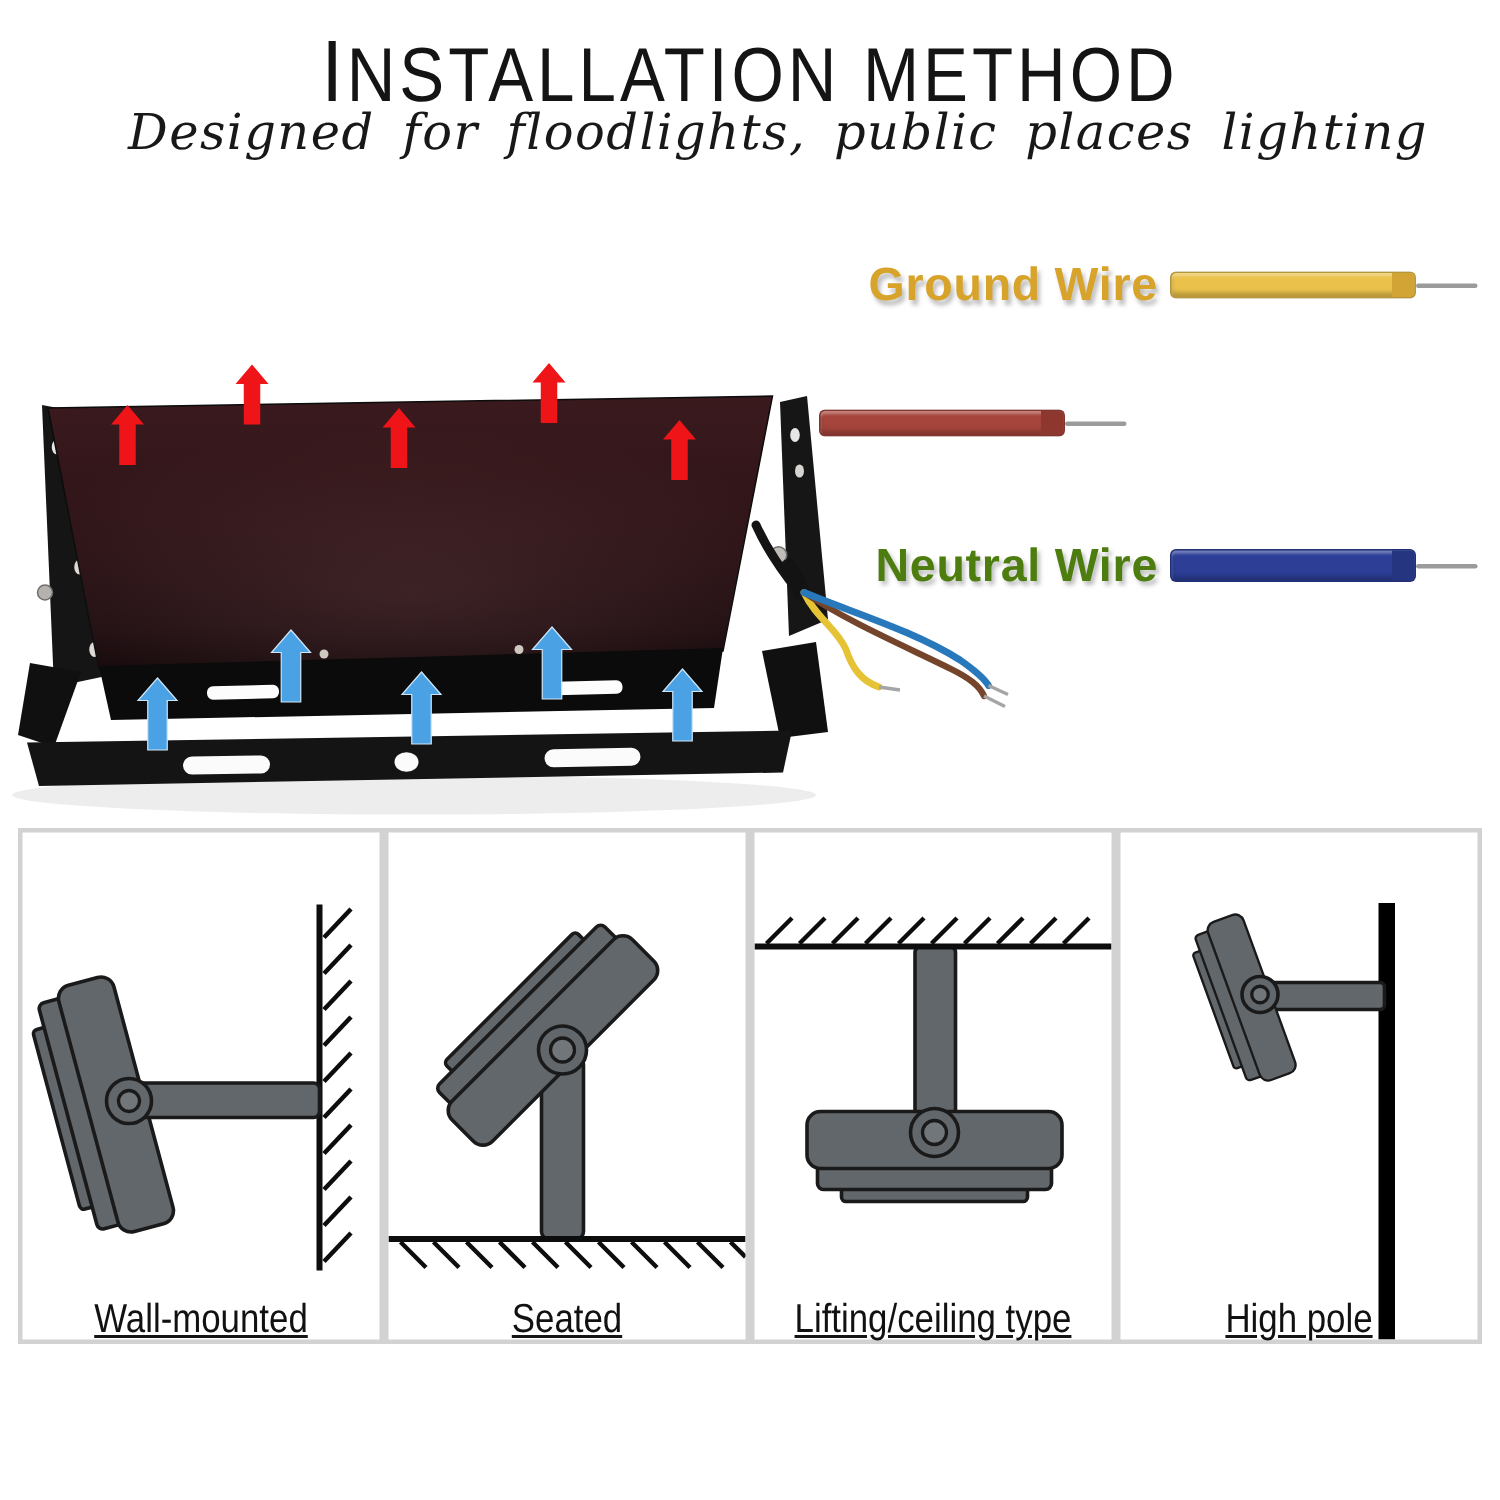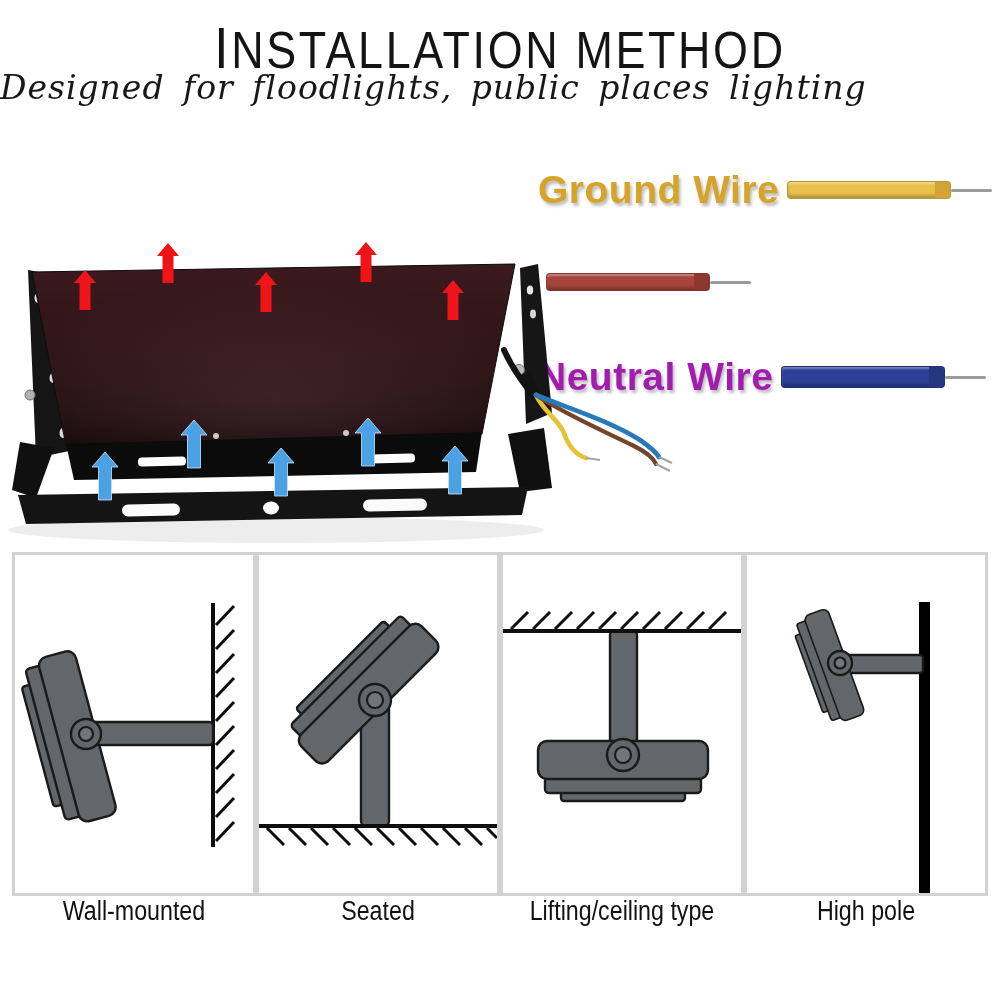--- a/index.html
+++ b/index.html
@@ -8,29 +8,29 @@
     background:#ffffff;font-family:"Liberation Sans",sans-serif;color:#151515;
   }
   
   .title{
     position:absolute;top:14px;left:0;width:1000px;margin:0;text-align:center;
     font-size:51px;font-weight:400;letter-spacing:3px;color:#141414;
     transform:scaleX(0.88);white-space:nowrap;
   }
   .title::first-letter{font-size:1.14em;}
   .subtitle{
-    position:absolute;top:68px;left:0;width:952px;text-align:left;
+    position:absolute;top:68px;left:0;width:952px;text-align:right;
     font-family:"DejaVu Serif",serif;font-style:italic;
     font-size:33px;color:#181818;letter-spacing:1px;word-spacing:7px;white-space:nowrap;
   }
   
   .wire-row{position:absolute;left:538px;width:460px;height:44px;display:flex;align-items:center;}
   .wire-row.r0{top:168px}.wire-row.r1{top:260px}.wire-row.r2{top:355px}
   .wire-label{
-    flex:0 0 234px;text-align:right;font-size:39px;font-weight:700;letter-spacing:.5px;
+    flex:0 0 234px;text-align:right;font-size:31px;font-weight:700;letter-spacing:.5px;
     white-space:nowrap;text-shadow:2px 3px 3px rgba(110,110,110,.45);
   }
   .wire-graphic{display:flex;align-items:center;margin-left:8px;}
   .wire-bar{
     position:relative;width:162px;height:16px;border-radius:4px;
     border:1px solid rgba(0,0,0,.22);
     box-shadow:inset 0 2px 2px rgba(255,255,255,.35), inset 0 -3px 3px rgba(0,0,0,.22);
   }
   .wire-row.r2 .wire-bar{height:20px;}
   .wire-cap{position:absolute;right:0;top:0;width:15px;height:100%;border-radius:0 3px 3px 0;}
@@ -39,21 +39,21 @@
   .photo-svg{position:absolute;left:8px;top:238px;width:670px;height:315px;}
   .blue-arrow{stroke:#cfe6f7;stroke-width:.8;}
   
   .panels{position:absolute;left:12px;top:552px;width:976px;display:flex;}
   .panel{width:244px;height:344px;border:3px solid #d2d2d2;box-sizing:border-box;background:#fff;}
   .panel svg{display:block;width:238px;height:338px;}
   .diagram-line{stroke:#0d0d0d;stroke-width:4;fill:none;}
   .hatch{stroke:#0d0d0d;stroke-width:3;fill:none;}
   .metal{fill:#62676b;stroke:#1a1a1a;stroke-width:2.4;}
   .pivot-in{fill:#71767b;stroke:#1a1a1a;stroke-width:2.2;}
-  .panel-labels{position:absolute;left:12px;top:896px;width:976px;display:flex;}
+  .panel-labels{position:absolute;left:12px;top:864px;width:976px;display:flex;text-decoration:underline;}
   .panel-label{
     width:244px;text-align:center;font-size:27px;color:#111;
     transform:scaleX(0.86);white-space:nowrap;
   }
 </style>
 </head>
 <body>
 
 <h1 class="title">INSTALLATION METHOD</h1>
 <div class="subtitle">Designed for floodlights, public places lighting</div>
@@ -69,21 +69,21 @@
 </div>
 <div class="wire-row r1">
   <span class="wire-graphic">
     <span class="wire-bar" style="background: rgb(165, 68, 59);">
         <span class="wire-cap" style="background: rgb(142, 55, 47);"></span>
       </span>
     <span class="wire-lead" style="background: rgb(155, 155, 155);"></span>
   </span>
 </div>
 <div class="wire-row r2">
-  <span class="wire-label" style="color: #a21caf;">Neutral Wire</span>
+  <span class="wire-label" style="color: #4d7c0f;">Neutral Wire</span>
   <span class="wire-graphic">
     <span class="wire-bar" style="background: rgb(44, 62, 150);">
         <span class="wire-cap" style="background: rgb(37, 53, 127);"></span>
       </span>
     <span class="wire-lead" style="background: rgb(155, 155, 155);"></span>
   </span>
 </div>
 
 <svg class="photo-svg" viewBox="0 0 670 315">
   <defs>

